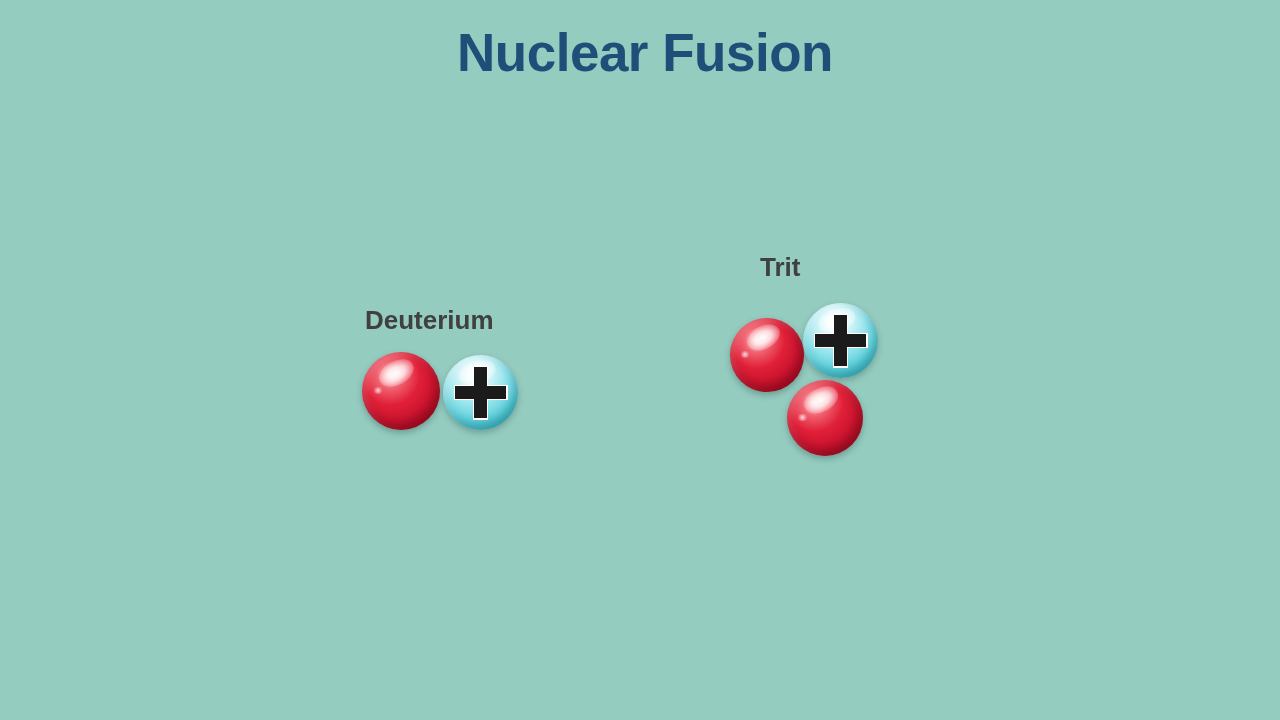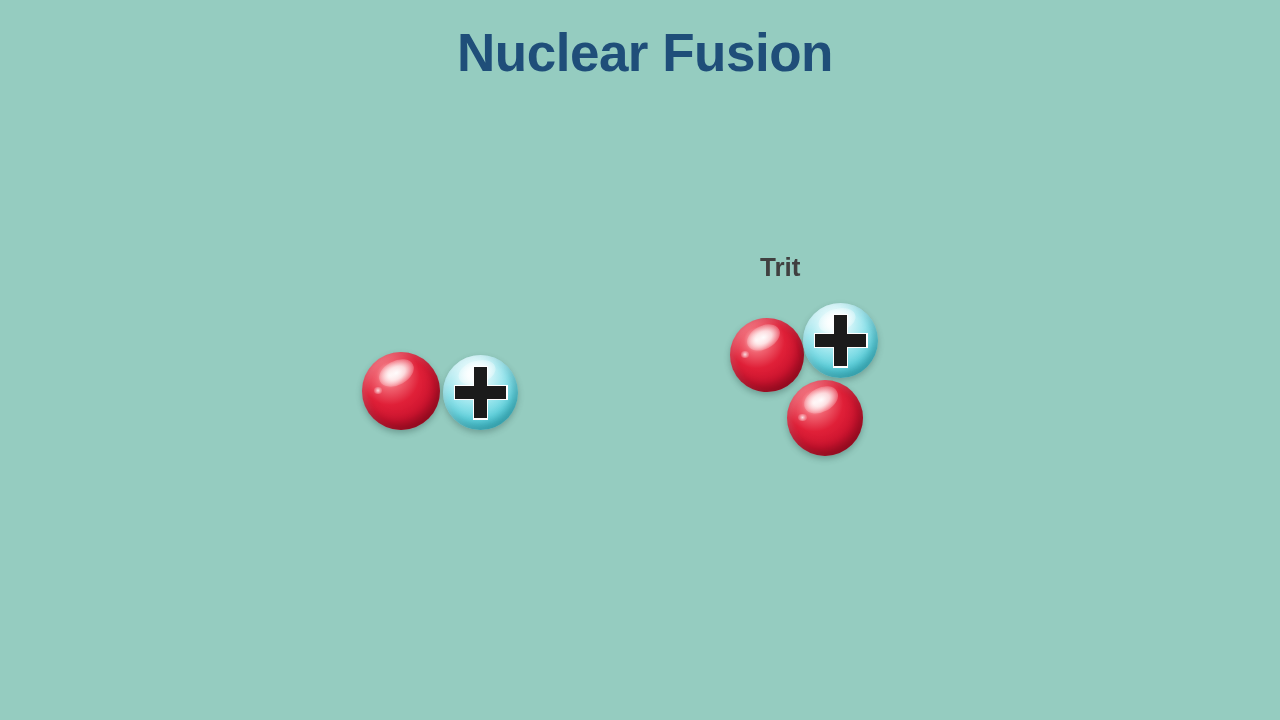--- a/index.html
+++ b/index.html
@@ -213,20 +213,21 @@
   #tritium-proton     { left: 79px;  top: 5px;  width: 75px; height: 75px; }
   #tritium-neutron-2  { left: 63px;  top: 82px; width: 76px; height: 76px; }
 </style>
 </head>
 <body>
 
 <div id="stage">
 
   <div class="title">Nuclear Fusion</div>
 
+  <div class="group-label" id="deuterium-label">Deuterium</div>
 
   <div class="particle-group" id="deuterium-group">
 
     <div class="sphere neutron" id="deuterium-neutron"></div>
 
     <div class="sphere proton" id="deuterium-proton">
       <div class="plus">
         <div class="bar bar-h"></div>
         <div class="bar bar-v"></div>
         <div class="core-h"></div>

